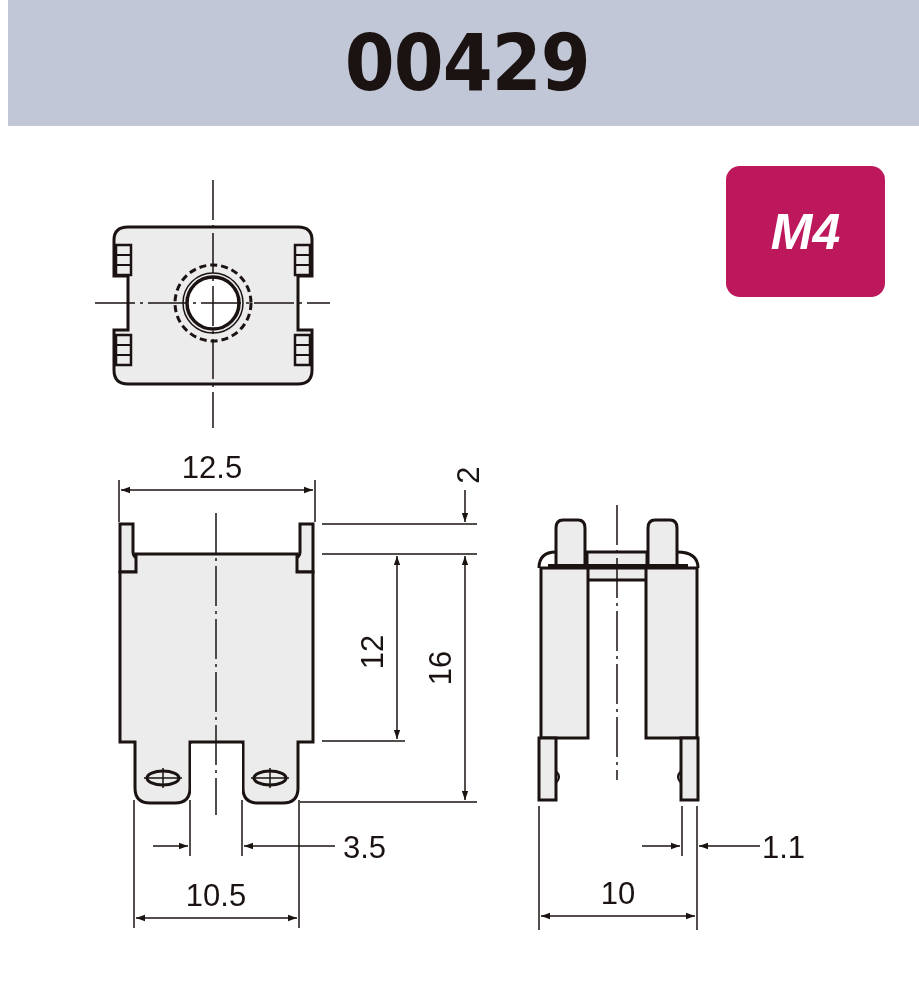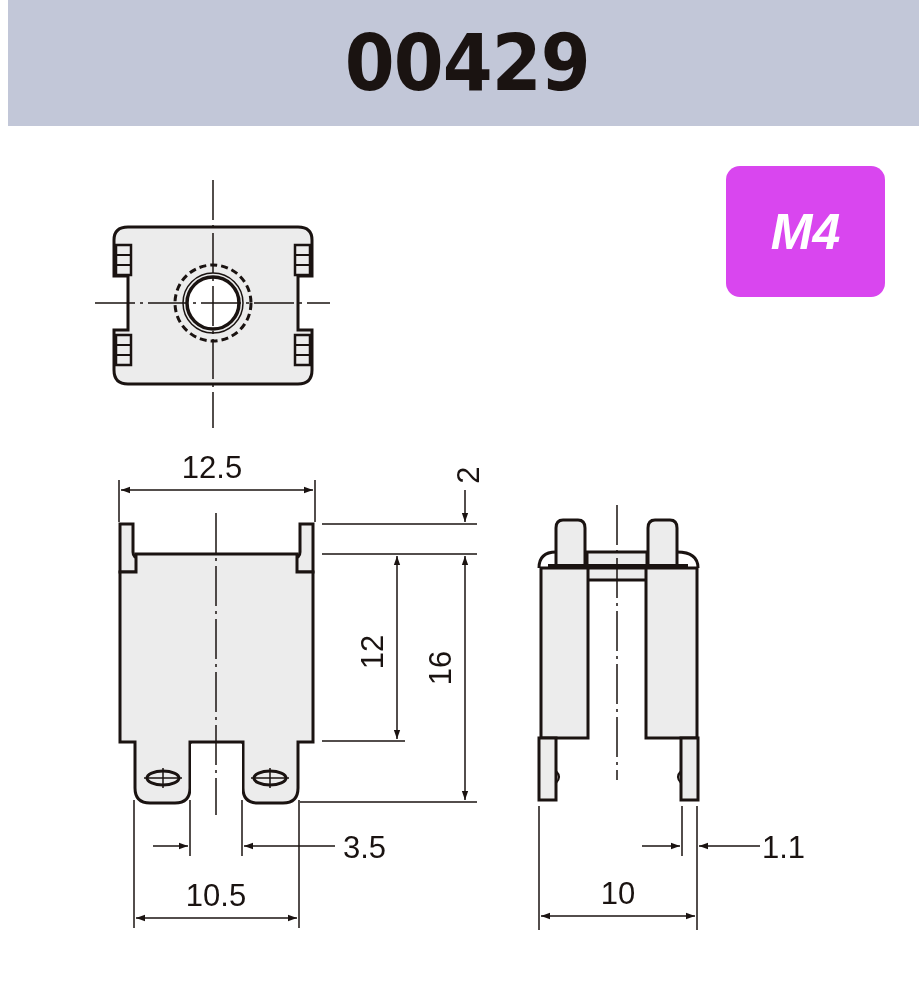--- a/index.html
+++ b/index.html
@@ -1,19 +1,19 @@
 <!DOCTYPE html>
 <html><head>
 <meta charset="utf-8">
 <style>
   html, body { margin: 0; padding: 0; background: #ffffff; }
   body { width: 919px; height: 988px; position: relative; overflow: hidden; font-family: "Liberation Sans", sans-serif; }
   .header { position: absolute; left: 8px; top: 0; width: 919px; height: 126px; background: #c2c7d8; display: flex; align-items: center; justify-content: center; }
   .header-title { font-family: "DejaVu Sans", sans-serif; font-weight: bold; font-size: 78px; color: #1a1311; letter-spacing: -1px; transform: scaleX(0.92); }
-  .badge { position: absolute; left: 726px; top: 166px; width: 159px; height: 131px; background: #d946ef; border-radius: 14px; display: flex; align-items: center; justify-content: center; }
+  .badge { position: absolute; left: 726px; top: 166px; width: 159px; height: 131px; background: #be185d; border-radius: 14px; display: flex; align-items: center; justify-content: center; }
   .badge-label { color: #ffffff; font-family: "Liberation Sans", sans-serif; font-weight: bold; font-size: 50px; font-style: italic; }
   svg.drawing { position: absolute; left: 0; top: 0; }
   .dim { font-family: "Liberation Sans", sans-serif; font-size: 31px; fill: #1a1311; }
 </style>
 </head>
 <body>
 
 <div class="header">
   <span class="header-title">00429</span>
 </div>

